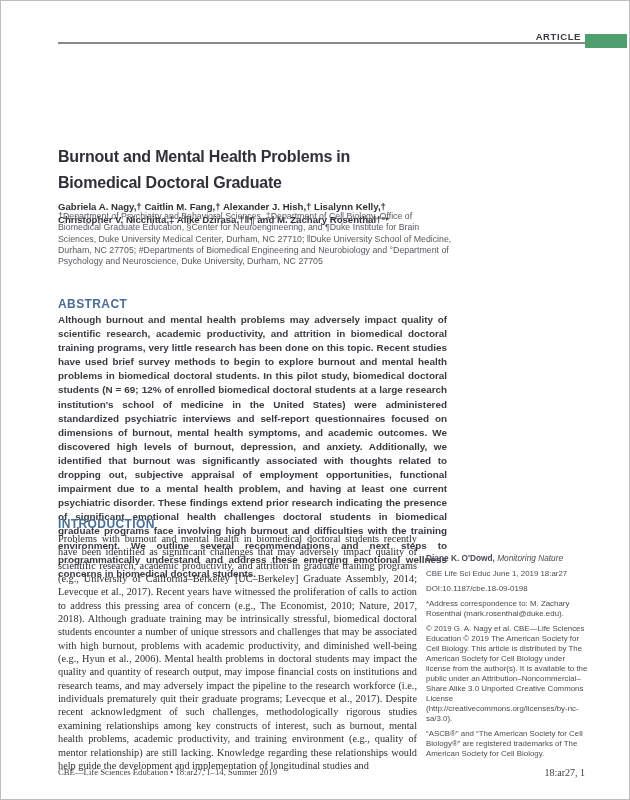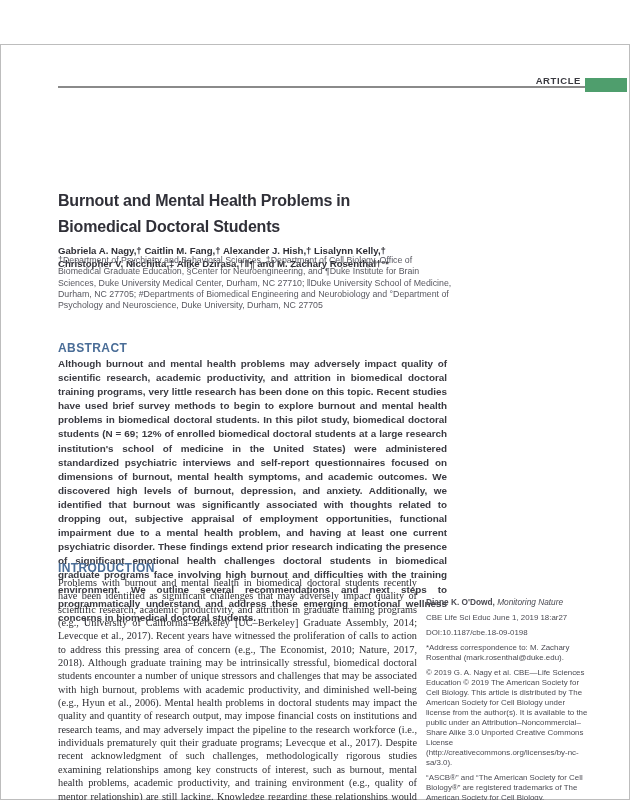--- a/index.html
+++ b/index.html
@@ -2,21 +2,21 @@
 <html><head>
 <meta charset="utf-8">
 <style>
   html,body{margin:0;padding:0;}
   body{
     width:630px;height:800px;position:relative;background:#ffffff;
     font-family:"Liberation Sans",sans-serif;overflow:hidden;
   }
   .page{
     position:absolute;inset:0;background:#ffffff;
-    border:1px solid #bdbdbd;box-sizing:border-box;margin-top:44px;
+    border:1px solid #bdbdbd;box-sizing:border-box;
   }
   
   .article-label{
     position:absolute;left:57px;top:30px;width:523px;text-align:right;
     font-size:9.5px;font-weight:700;letter-spacing:0.6px;color:#3a3a40;
   }
   .accent-bar{
     position:absolute;left:584px;top:33px;width:42px;height:14px;background:#4f9e6d;
   }
   .header-rule{
@@ -74,21 +74,21 @@
 <body>
 
 <div class="page">
 
   <div class="article-label">ARTICLE</div>
   <div class="accent-bar"></div>
   <div class="header-rule"></div>
 
   <h1 class="title">
     <span>Burnout and Mental Health Problems in</span><br>
-    <span>Biomedical Doctoral Students</span>
+    <span>Biomedical Doctoral Graduate</span>
   </h1>
 
   <div class="authors">
     <span>Gabriela A. Nagy,† Caitlin M. Fang,† Alexander J. Hish,† Lisalynn Kelly,†</span><br>
     <span>Christopher V. Nicchitta,‡ Alike Dzirasa,†‖¶ and M. Zachary Rosenthal†°*</span>
   </div>
 
   <div class="affiliations">†Department of Psychiatry and Behavioral Sciences, ‡Department of Cell Biology, Office of Biomedical Graduate Education, §Center for Neuroengineering, and ¶Duke Institute for Brain Sciences, Duke University Medical Center, Durham, NC 27710; ‖Duke University School of Medicine, Durham, NC 27705; #Departments of Biomedical Engineering and Neurobiology and °Department of Psychology and Neuroscience, Duke University, Durham, NC 27705</div>
 
   <div class="section-heading abstract-heading">ABSTRACT</div>

